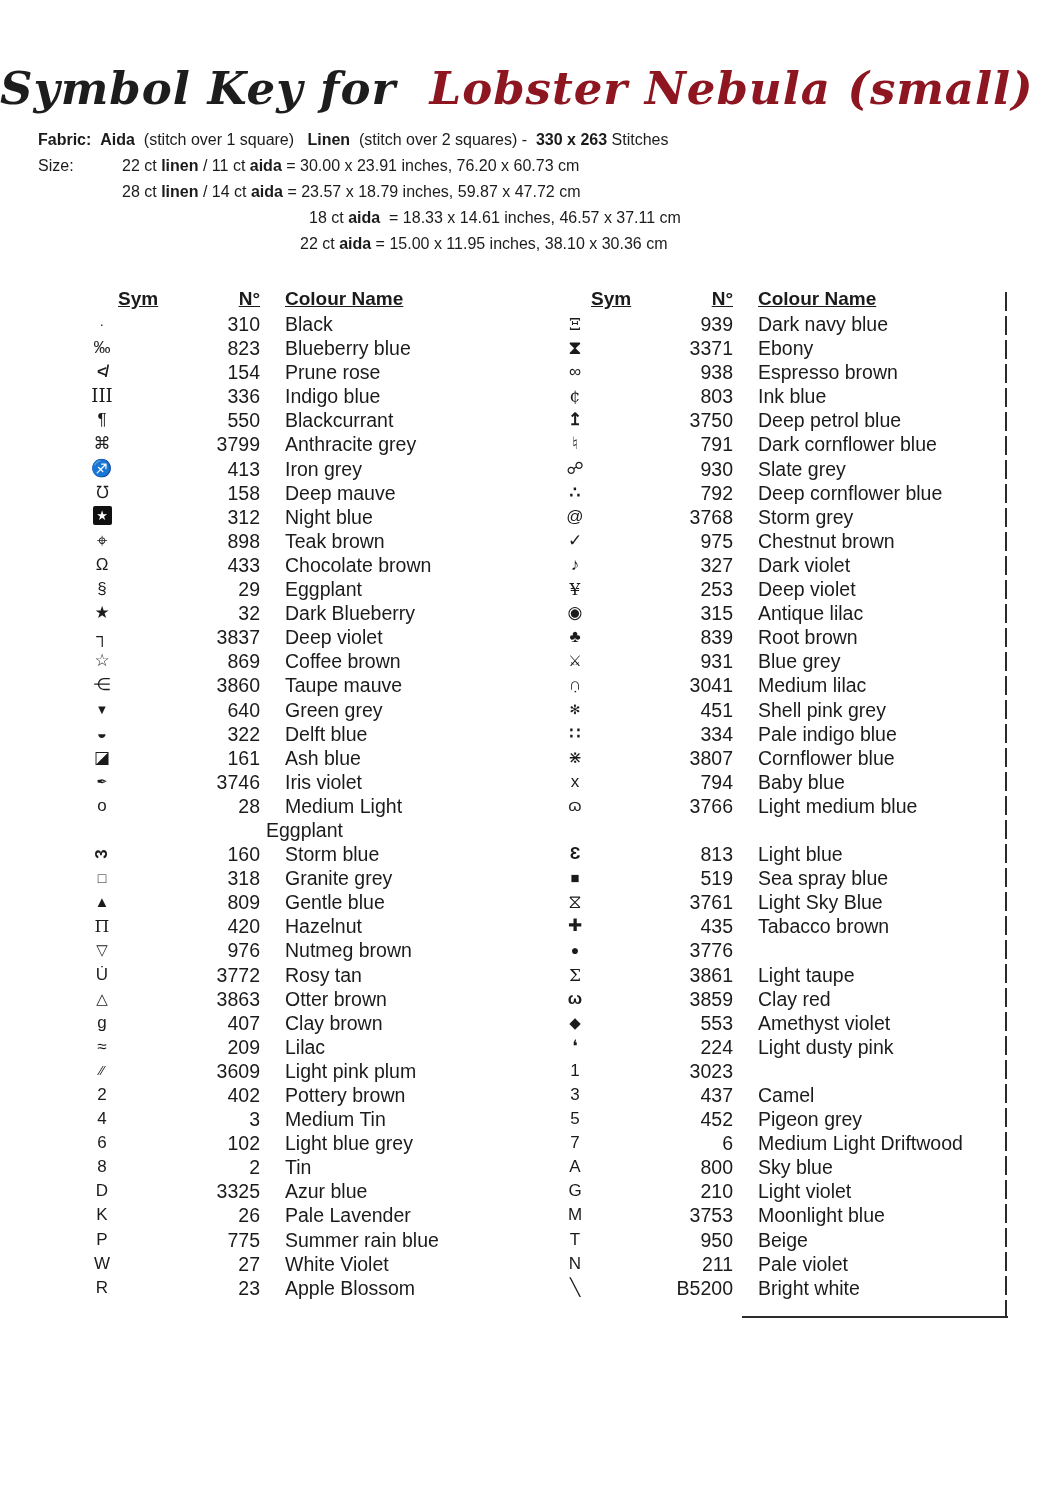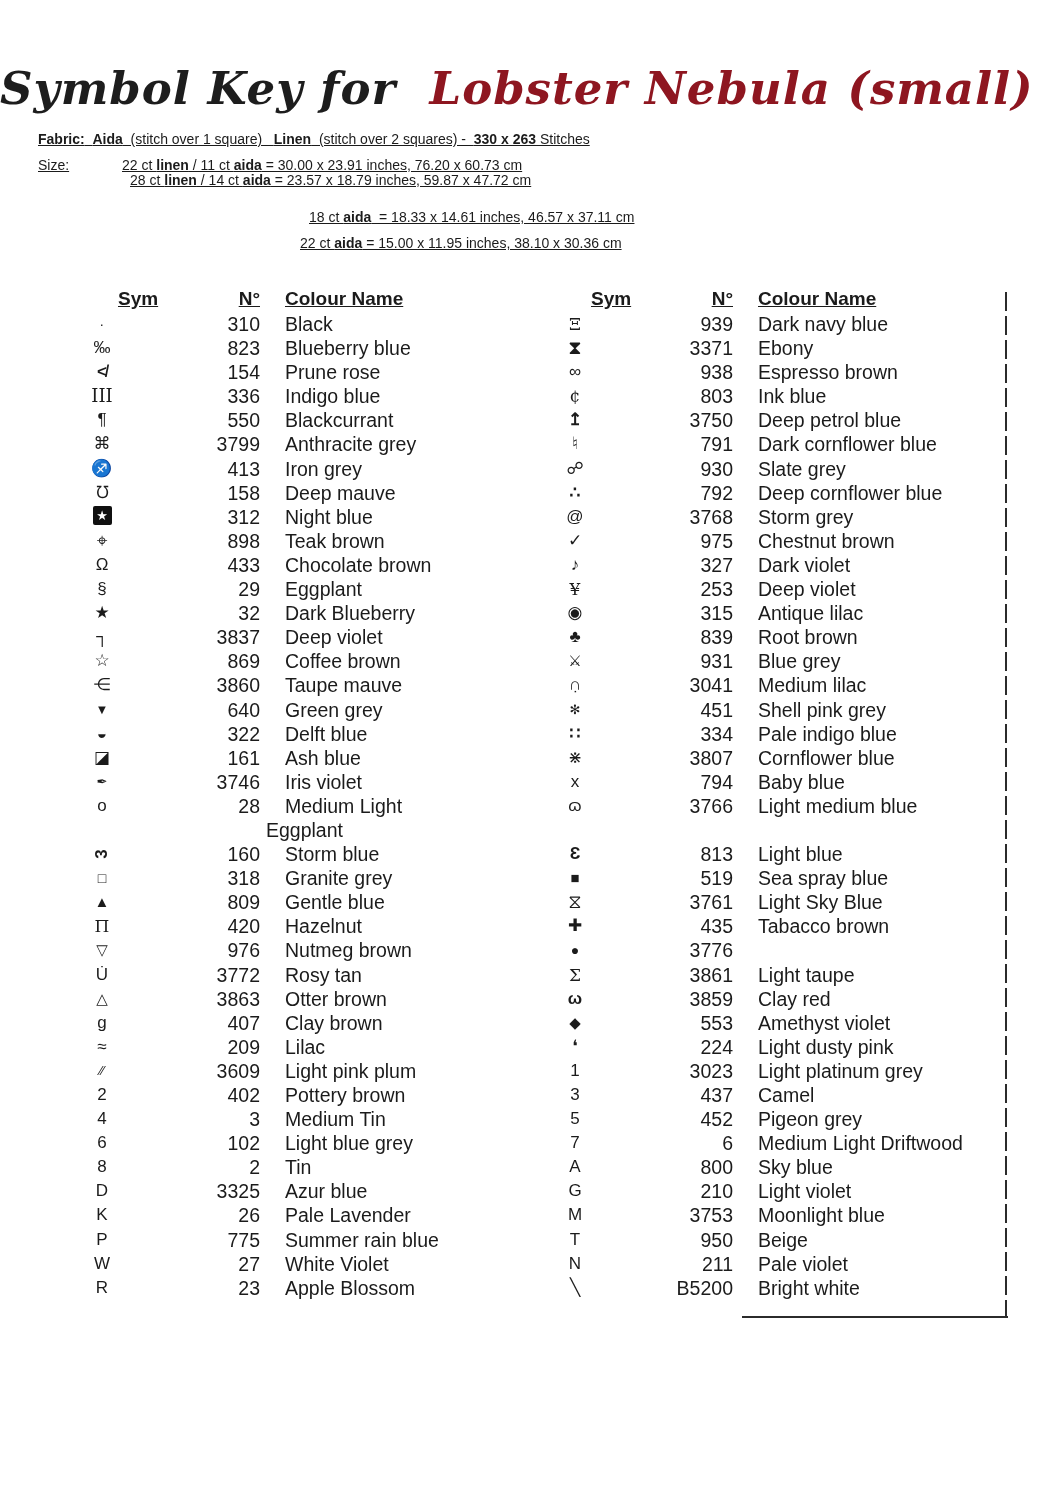--- a/index.html
+++ b/index.html
@@ -7,21 +7,21 @@
     width:1060px;height:1500px;background:#ffffff;position:relative;
     font-family:"Liberation Sans",sans-serif;color:#1b1b1b;overflow:hidden;
   }
   .title{
     position:absolute;top:62px;left:0;width:1060px;
     font-family:"DejaVu Serif",serif;font-style:italic;font-weight:bold;
     font-size:45px;white-space:pre;letter-spacing:1px;
   }
   .title .t-black{color:#1d1d1d;}
   .title .t-red{color:#8e1620;}
-  .info{position:absolute;font-size:14px;white-space:pre;text-decoration:underline;}
+  .info{position:absolute;font-size:16px;white-space:pre;}
   .info .lbl{font-weight:bold;}
   .b{font-weight:bold;}
   
   .col{position:absolute;top:286px;}
   .col-left{left:78px;width:428px;}
   .col-right{left:551px;width:458px;}
   .thead,.trow{display:grid;grid-template-columns:48px 134px 1fr;height:24.1px;line-height:24.1px;}
   .thead{font-weight:bold;font-size:19px;height:26px;line-height:26px;}
   .thead .h-sym{text-align:left;padding-left:4px;text-decoration:underline;margin-left:36px;}
   .thead .h-no{text-align:right;text-decoration:underline;}
@@ -46,21 +46,21 @@
 </style>
 </head>
 <body>
 
 <div class="title"><span class="t-black">Symbol Key for  </span><span class="t-red" style="color: rgb(142, 22, 32);">Lobster Nebula (small)</span></div>
 
 <div class="info" style="top:131px;left:38px;"><span class="lbl">Fabric:</span><span id="fabric-parts">  <span class="b">Aida</span><span>  (stitch over 1 square)   </span><span class="b">Linen</span><span>  (stitch over 2 squares) -  </span><span class="b">330 x 263</span><span> Stitches</span></span></div>
 
 <div class="info lbl" style="top:157px;left:38px;">Size:</div>
 <div class="info" style="top:157px;left:122px;" id="size-line-0"><span>22 ct </span><span class="b">linen</span><span> / 11 ct </span><span class="b">aida</span><span> = 30.00 x 23.91 inches, 76.20 x 60.73 cm</span></div>
-<div class="info" style="top:172px;left:122px;margin-left:8px;" id="size-line-1"><span>28 ct </span><span class="b">linen</span><span> / 14 ct </span><span class="b">aida</span><span> = 23.57 x 18.79 inches, 59.87 x 47.72 cm</span></div>
+<div class="info" style="top:183px;left:122px;" id="size-line-1"><span>28 ct </span><span class="b">linen</span><span> / 14 ct </span><span class="b">aida</span><span> = 23.57 x 18.79 inches, 59.87 x 47.72 cm</span></div>
 <div class="info" style="top:209px;left:309px;" id="size-line-2"><span>18 ct </span><span class="b">aida</span><span>  = 18.33 x 14.61 inches, 46.57 x 37.11 cm</span></div>
 <div class="info" style="top:235px;left:300px;" id="size-line-3"><span>22 ct </span><span class="b">aida</span><span> = 15.00 x 11.95 inches, 38.10 x 30.36 cm</span></div>
 
 <div class="col col-left">
   <div class="thead">
     <span class="h-sym">Sym</span>
     <span class="h-no">N°</span>
     <span class="h-name">Colour Name</span>
   </div>
   <div id="rows-left">
@@ -429,21 +429,20 @@
         <span class="c-name">Amethyst violet</span>
       </div>
       <div class="trow">
         <span class="c-sym">❛</span>
         <span class="c-no">224</span>
         <span class="c-name">Light dusty pink</span>
       </div>
       <div class="trow">
         <span class="c-sym">1</span>
         <span class="c-no">3023</span>
-        <span class="c-name">Light platinum grey</span>
       </div>
       <div class="trow">
         <span class="c-sym">3</span>
         <span class="c-no">437</span>
         <span class="c-name">Camel</span>
       </div>
       <div class="trow">
         <span class="c-sym">5</span>
         <span class="c-no">452</span>
         <span class="c-name">Pigeon grey</span>

